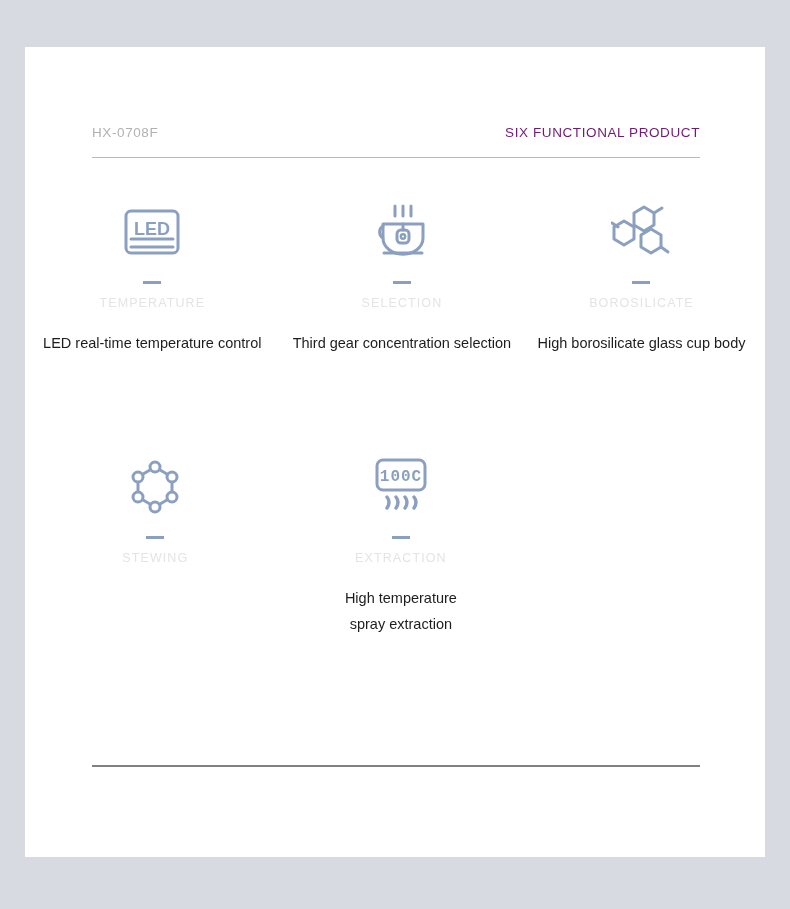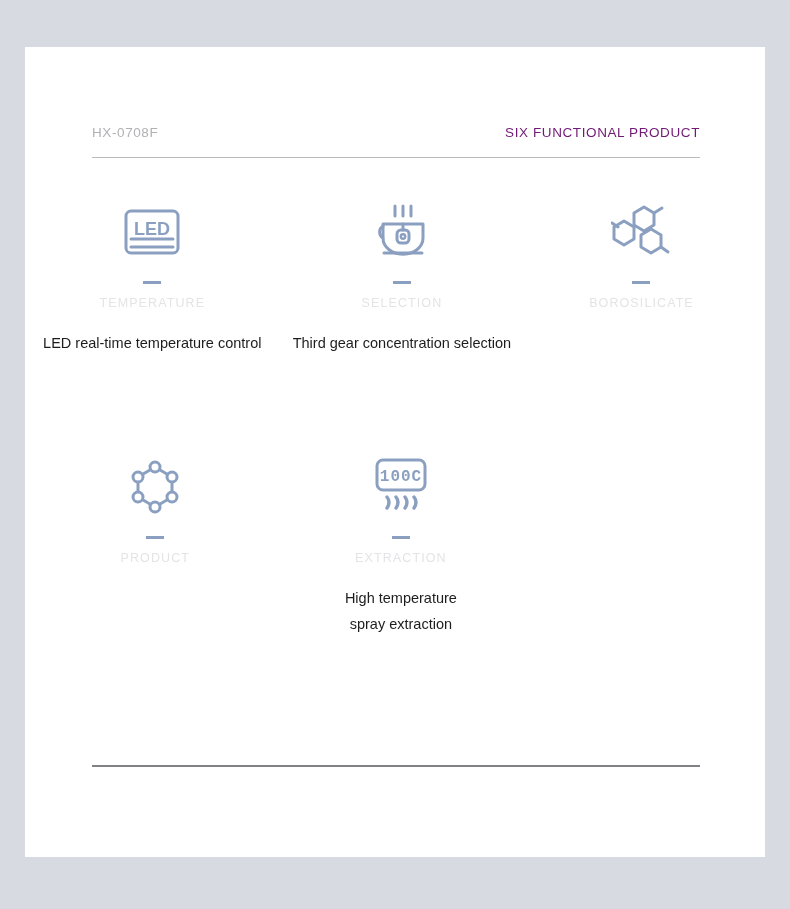--- a/index.html
+++ b/index.html
@@ -189,39 +189,40 @@
 
               <polygon points="40,26 50,32 50,44 40,50 30,44 30,32"></polygon>
 
               <line x1="43" y1="10" x2="51" y2="5"></line>
               <line x1="3" y1="24" x2="-3" y2="20" transform="translate(4,0)"></line>
               <line x1="50" y1="44" x2="57" y2="49"></line>
             </svg>
           </div>
           <div class="dash"></div>
           <div class="kicker">BOROSILICATE</div>
+          <div class="desc">High borosilicate glass cup body</div>
         </div>
       </div>
 
       <div class="feature-row row-2">
 
         <div class="feature-cell cell-1">
           <div class="icon-box">
             <svg width="58" height="58" viewBox="0 0 58 58" fill="none" stroke="#8ba0c0" stroke-width="3" stroke-linecap="round" stroke-linejoin="round">
               <polygon points="29,9 46,19 46,39 29,49 12,39 12,19"></polygon>
               <circle cx="29" cy="9" r="5" fill="#ffffff"></circle>
               <circle cx="46" cy="19" r="5" fill="#ffffff"></circle>
               <circle cx="46" cy="39" r="5" fill="#ffffff"></circle>
               <circle cx="29" cy="49" r="5" fill="#ffffff"></circle>
               <circle cx="12" cy="39" r="5" fill="#ffffff"></circle>
               <circle cx="12" cy="19" r="5" fill="#ffffff"></circle>
             </svg>
           </div>
           <div class="dash"></div>
-          <div class="kicker">PRODUCT</div>
+          <div class="kicker">STEWING</div>
         </div>
 
         <div class="feature-cell cell-2">
           <div class="icon-box">
             <svg width="58" height="60" viewBox="0 0 58 60" fill="none" stroke="#8ba0c0" stroke-width="3" stroke-linecap="round" stroke-linejoin="round">
               <rect x="5" y="3" width="48" height="30" rx="6"></rect>
               <text x="29" y="24" text-anchor="middle" font-family="Liberation Mono, monospace" font-size="16" font-weight="bold" letter-spacing="1" fill="#8ba0c0" stroke="none">100C</text>
               <path d="M15 40 q4 5 0 11" stroke-width="3.4"></path>
               <path d="M24 40 q4 5 0 11" stroke-width="3.4"></path>
               <path d="M33 40 q4 5 0 11" stroke-width="3.4"></path>

